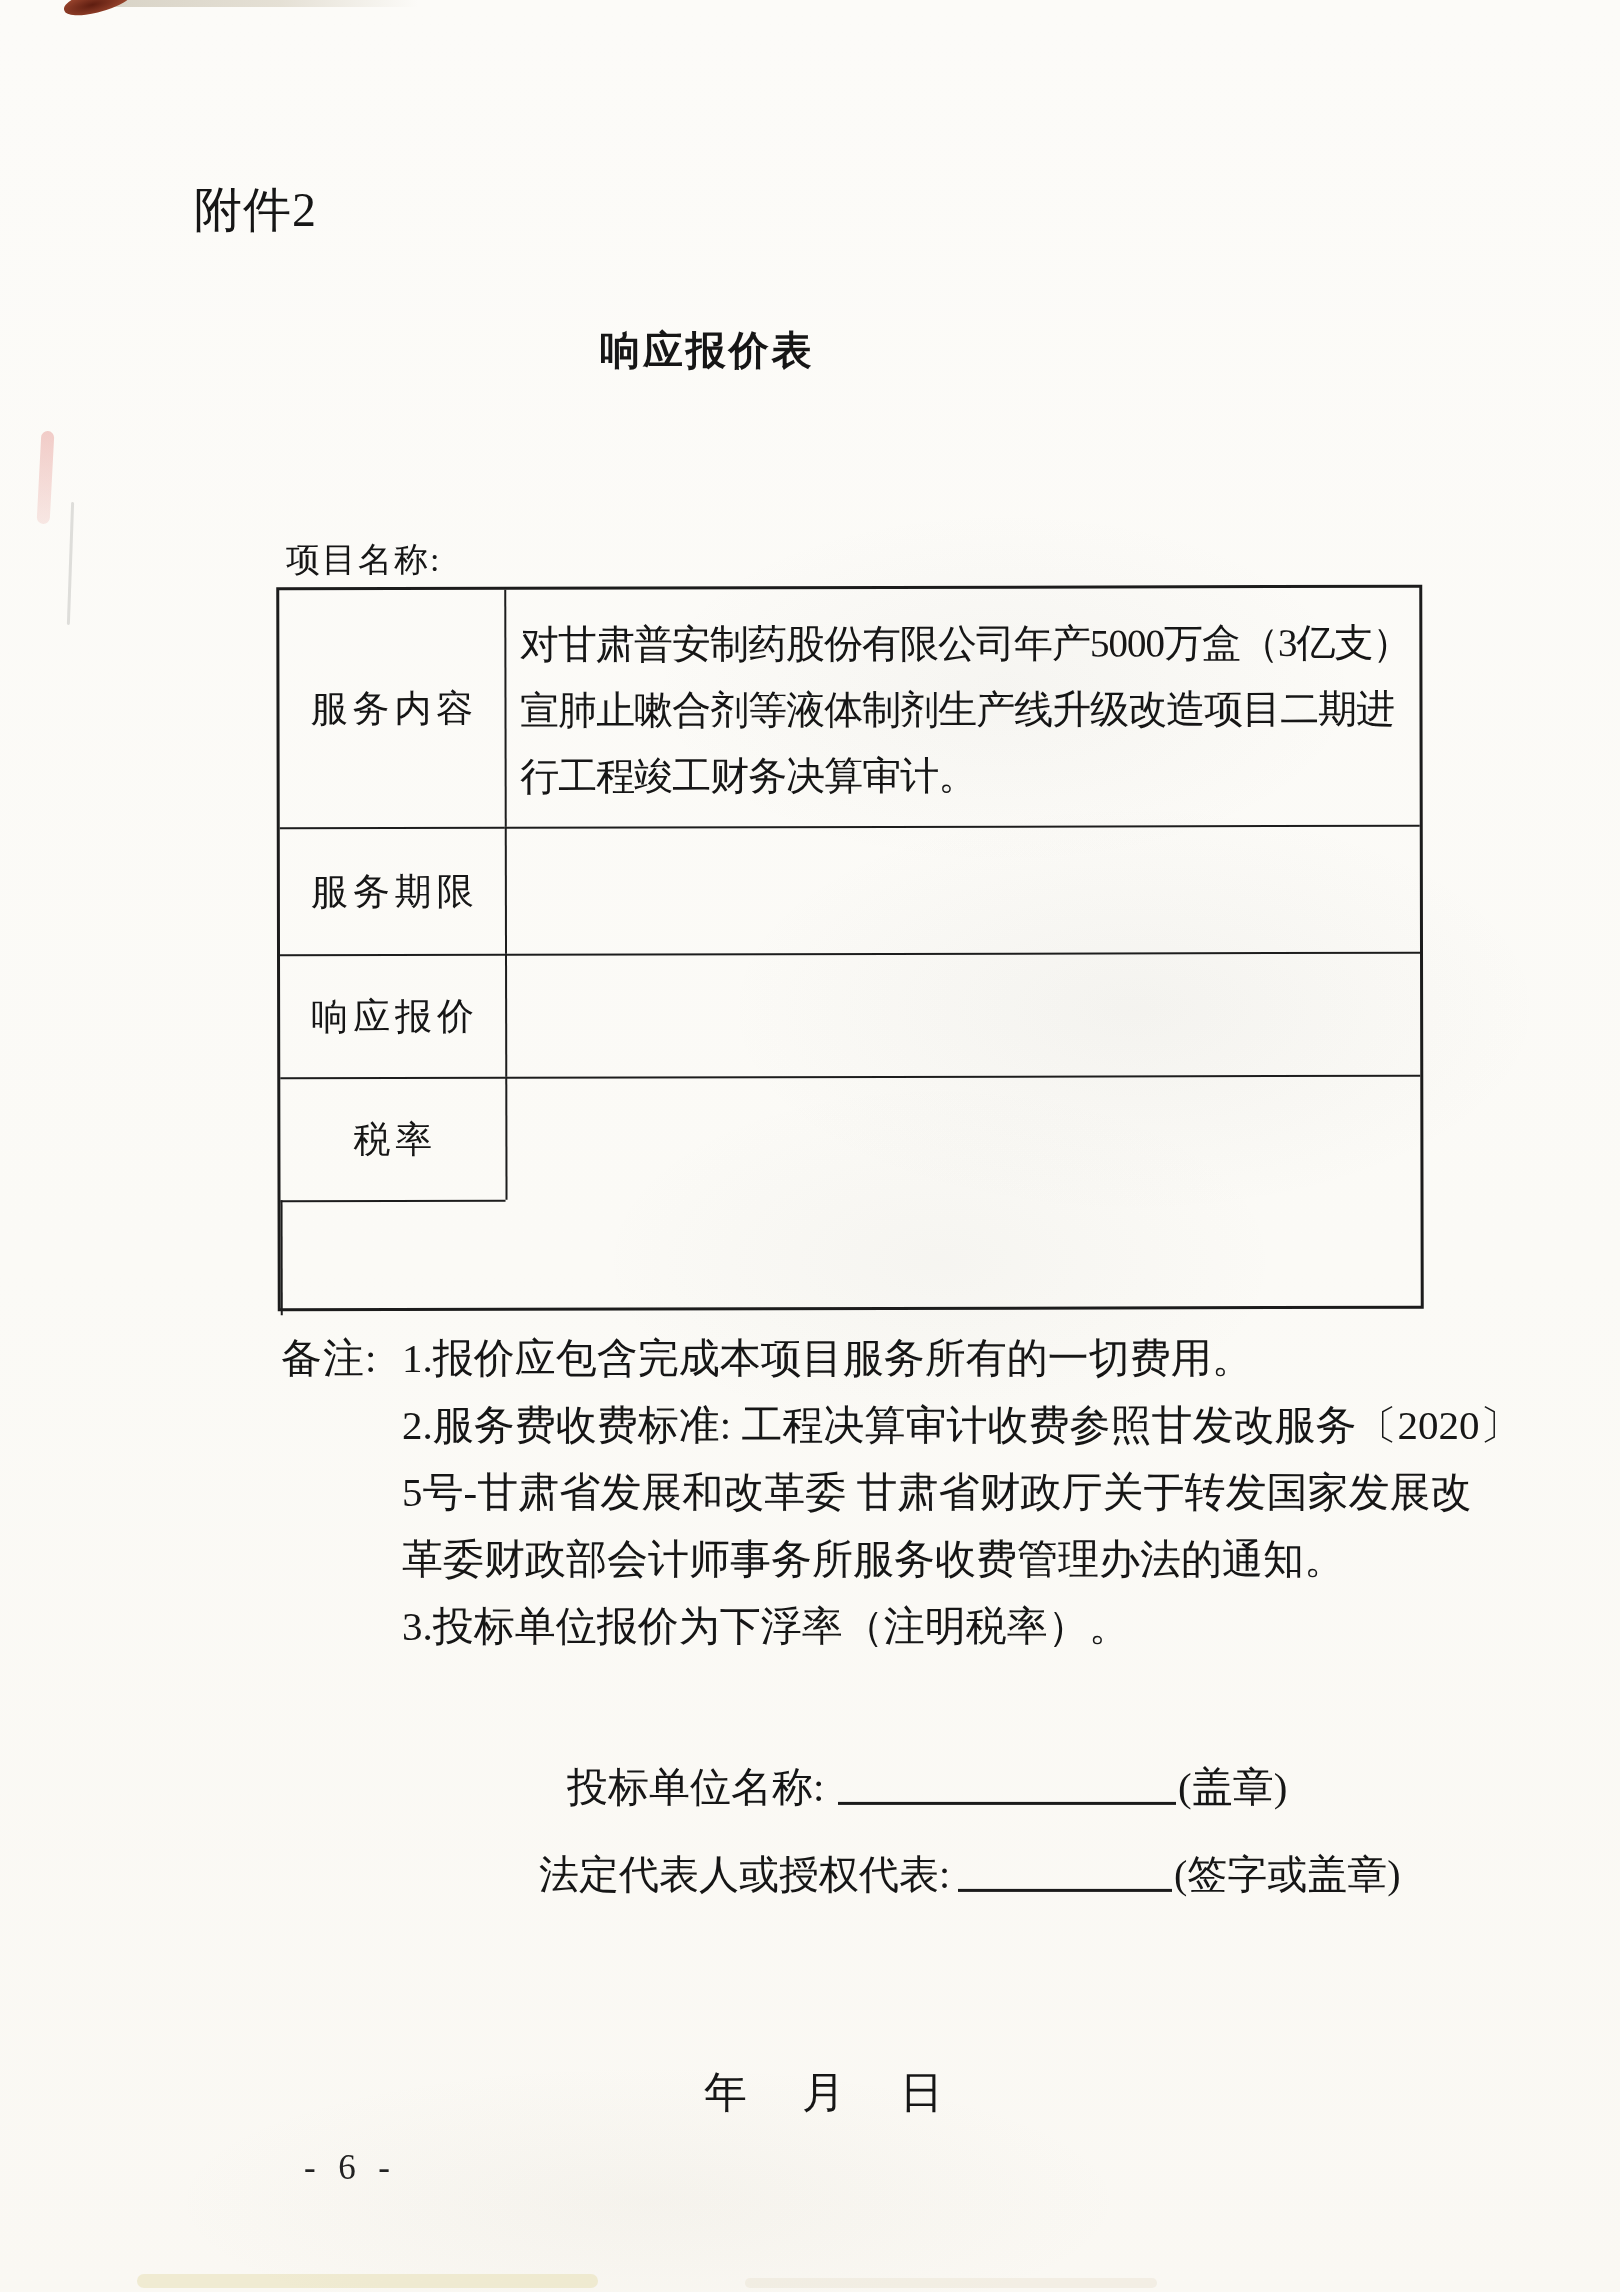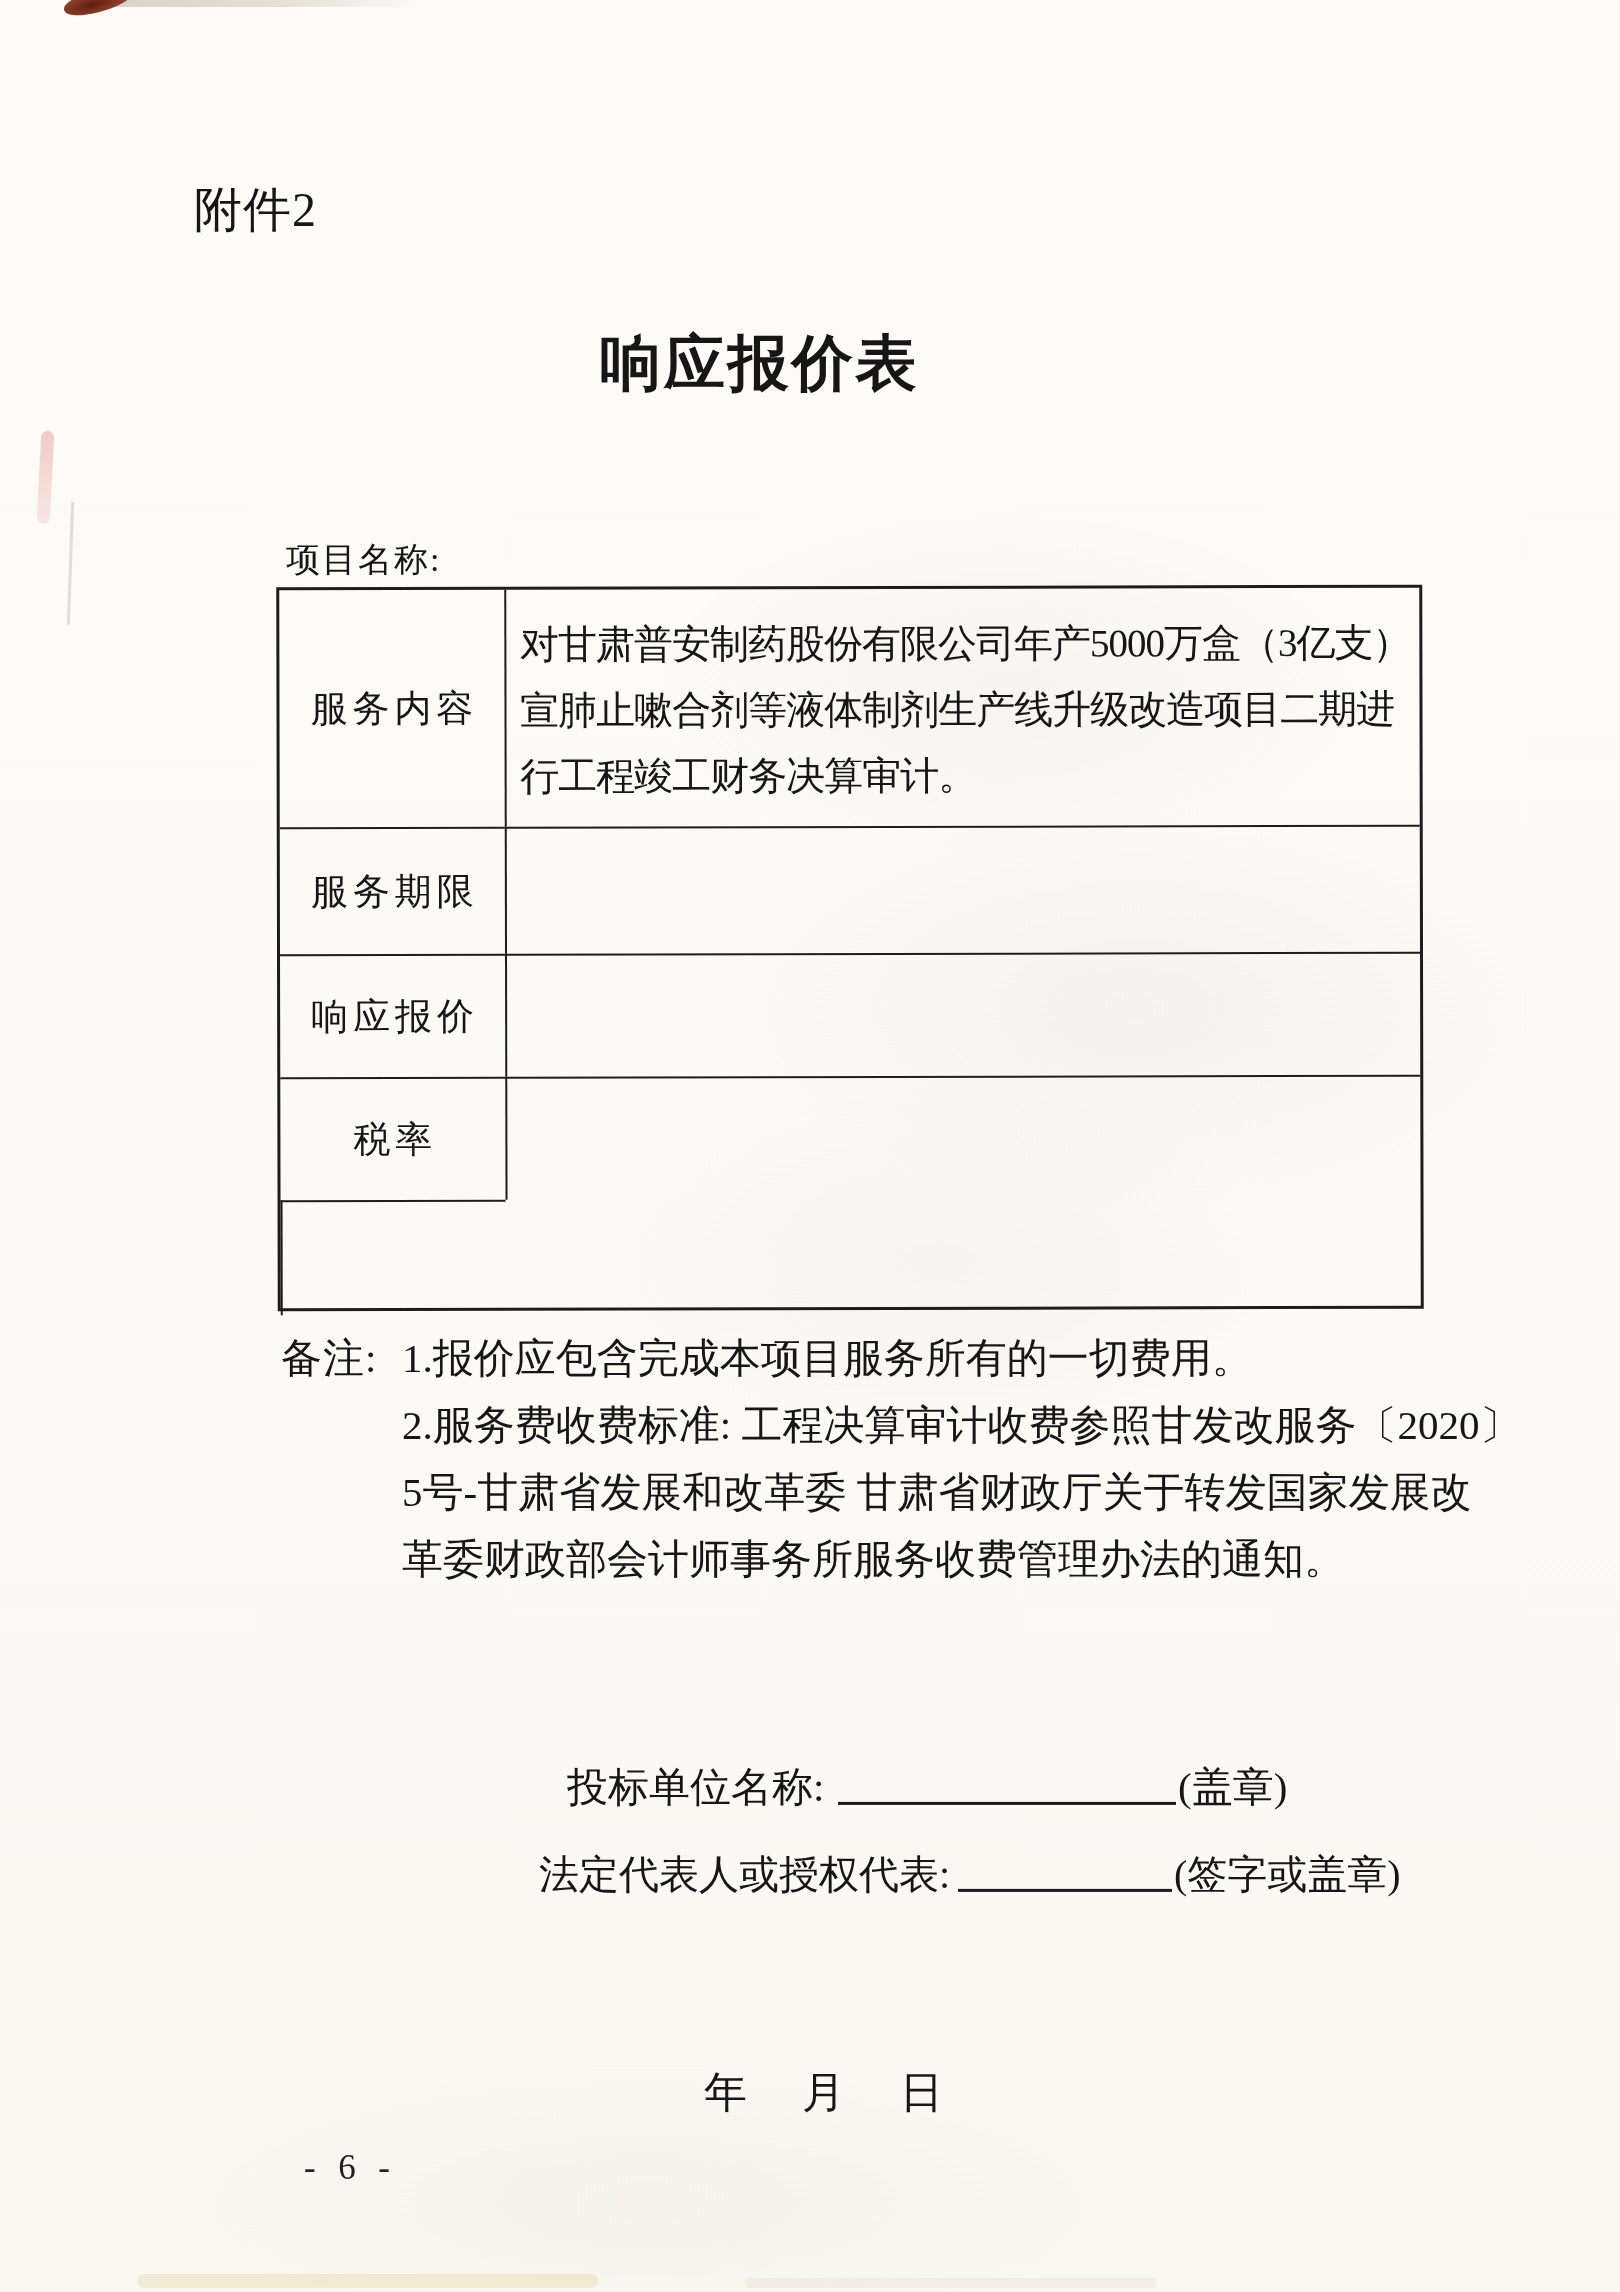--- a/index.html
+++ b/index.html
@@ -17,21 +17,21 @@
     position:absolute;inset:0;pointer-events:none;
     background:
       radial-gradient(510px 255px at 62% 30%, rgba(120,120,115,.045), transparent 70%),
       radial-gradient(588px 294px at 70% 44%, rgba(110,110,105,.05), transparent 70%),
       radial-gradient(490px 255px at 58% 55%, rgba(120,120,110,.04), transparent 70%),
       radial-gradient(686px 196px at 40% 96%, rgba(150,140,110,.05), transparent 70%);
   }
   .abs{position:absolute;}
   
   #attachment{left:194px;top:178px;font-size:48px;letter-spacing:1px;}
-  #title{left:600px;top:323px;font-size:61px;font-weight:bold;letter-spacing:2.9px;}
+  #title{left:600px;top:323px;font-size:40px;font-weight:bold;letter-spacing:2.9px;}
   #project-label{left:286px;top:537px;font-size:34px;font-weight:normal;letter-spacing:2px;}
   
   #tbl{
     left:277px;top:586px;width:1146px;height:724px;
     display:grid;
     grid-template-columns:225px 1fr;
     grid-template-rows:237px 127px 123px 123px 115px;
     border:3.4px solid #1c1c1c;
     box-sizing:border-box;
     background:transparent;
@@ -143,20 +143,21 @@
     <div class="vcell"></div>
   </div>
 
   <div class="abs" id="notes">
     <div class="note-line">
       <span id="note-prefix">备注:</span><span>1.报价应包含完成本项目服务所有的一切费用。</span>
     </div>
     <div class="note-line note-indent">2.服务费收费标准: 工程决算审计收费参照甘发改服务〔2020〕</div>
     <div class="note-line note-indent">5号-甘肃省发展和改革委 甘肃省财政厅关于转发国家发展改</div>
     <div class="note-line note-indent">革委财政部会计师事务所服务收费管理办法的通知。</div>
+    <div class="note-line note-indent">3.投标单位报价为下浮率（注明税率）。</div>
   </div>
 
   <div class="abs sigrow" id="sig1">
     <span>投标单位名称:</span>
     <span class="sig-line"></span>
     <span class="sig-suffix">(盖章)</span>
   </div>
   <div class="abs sigrow" id="sig2">
     <span>法定代表人或授权代表:</span>
     <span class="sig-line"></span>

